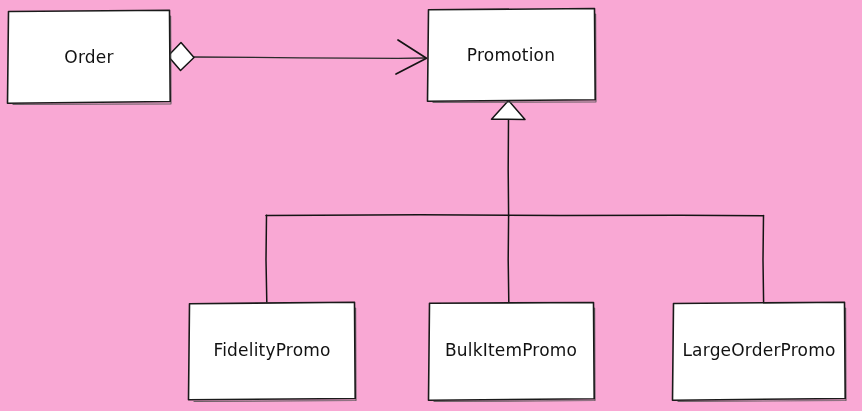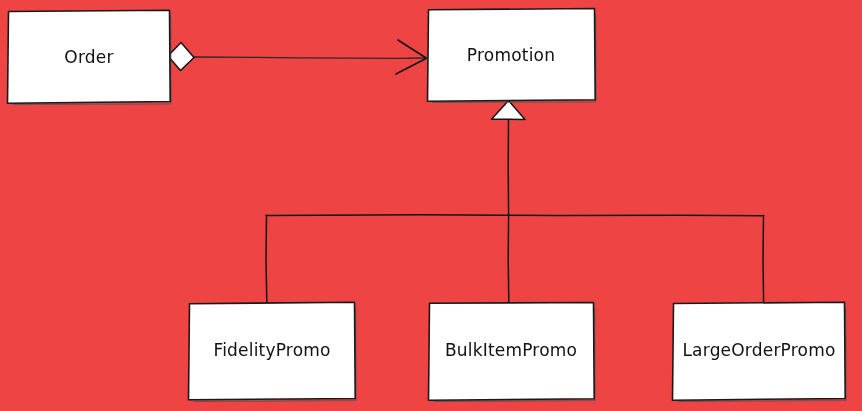--- a/index.html
+++ b/index.html
@@ -4,21 +4,21 @@
 <style>
   html, body {
     margin: 0;
     padding: 0;
     background: #ffffff;
   }
   #diagram-root {
     position: relative;
     width: 862px;
     height: 411px;
-    background: #ef4444;
+    background: #f9a8d4;
     overflow: hidden;
     font-family: "DejaVu Sans", sans-serif;
   }
   #uml-svg {
     display: block;
     width: 862px;
     height: 411px;
   }
   .class-box-shape {
     fill: #ffffff;

